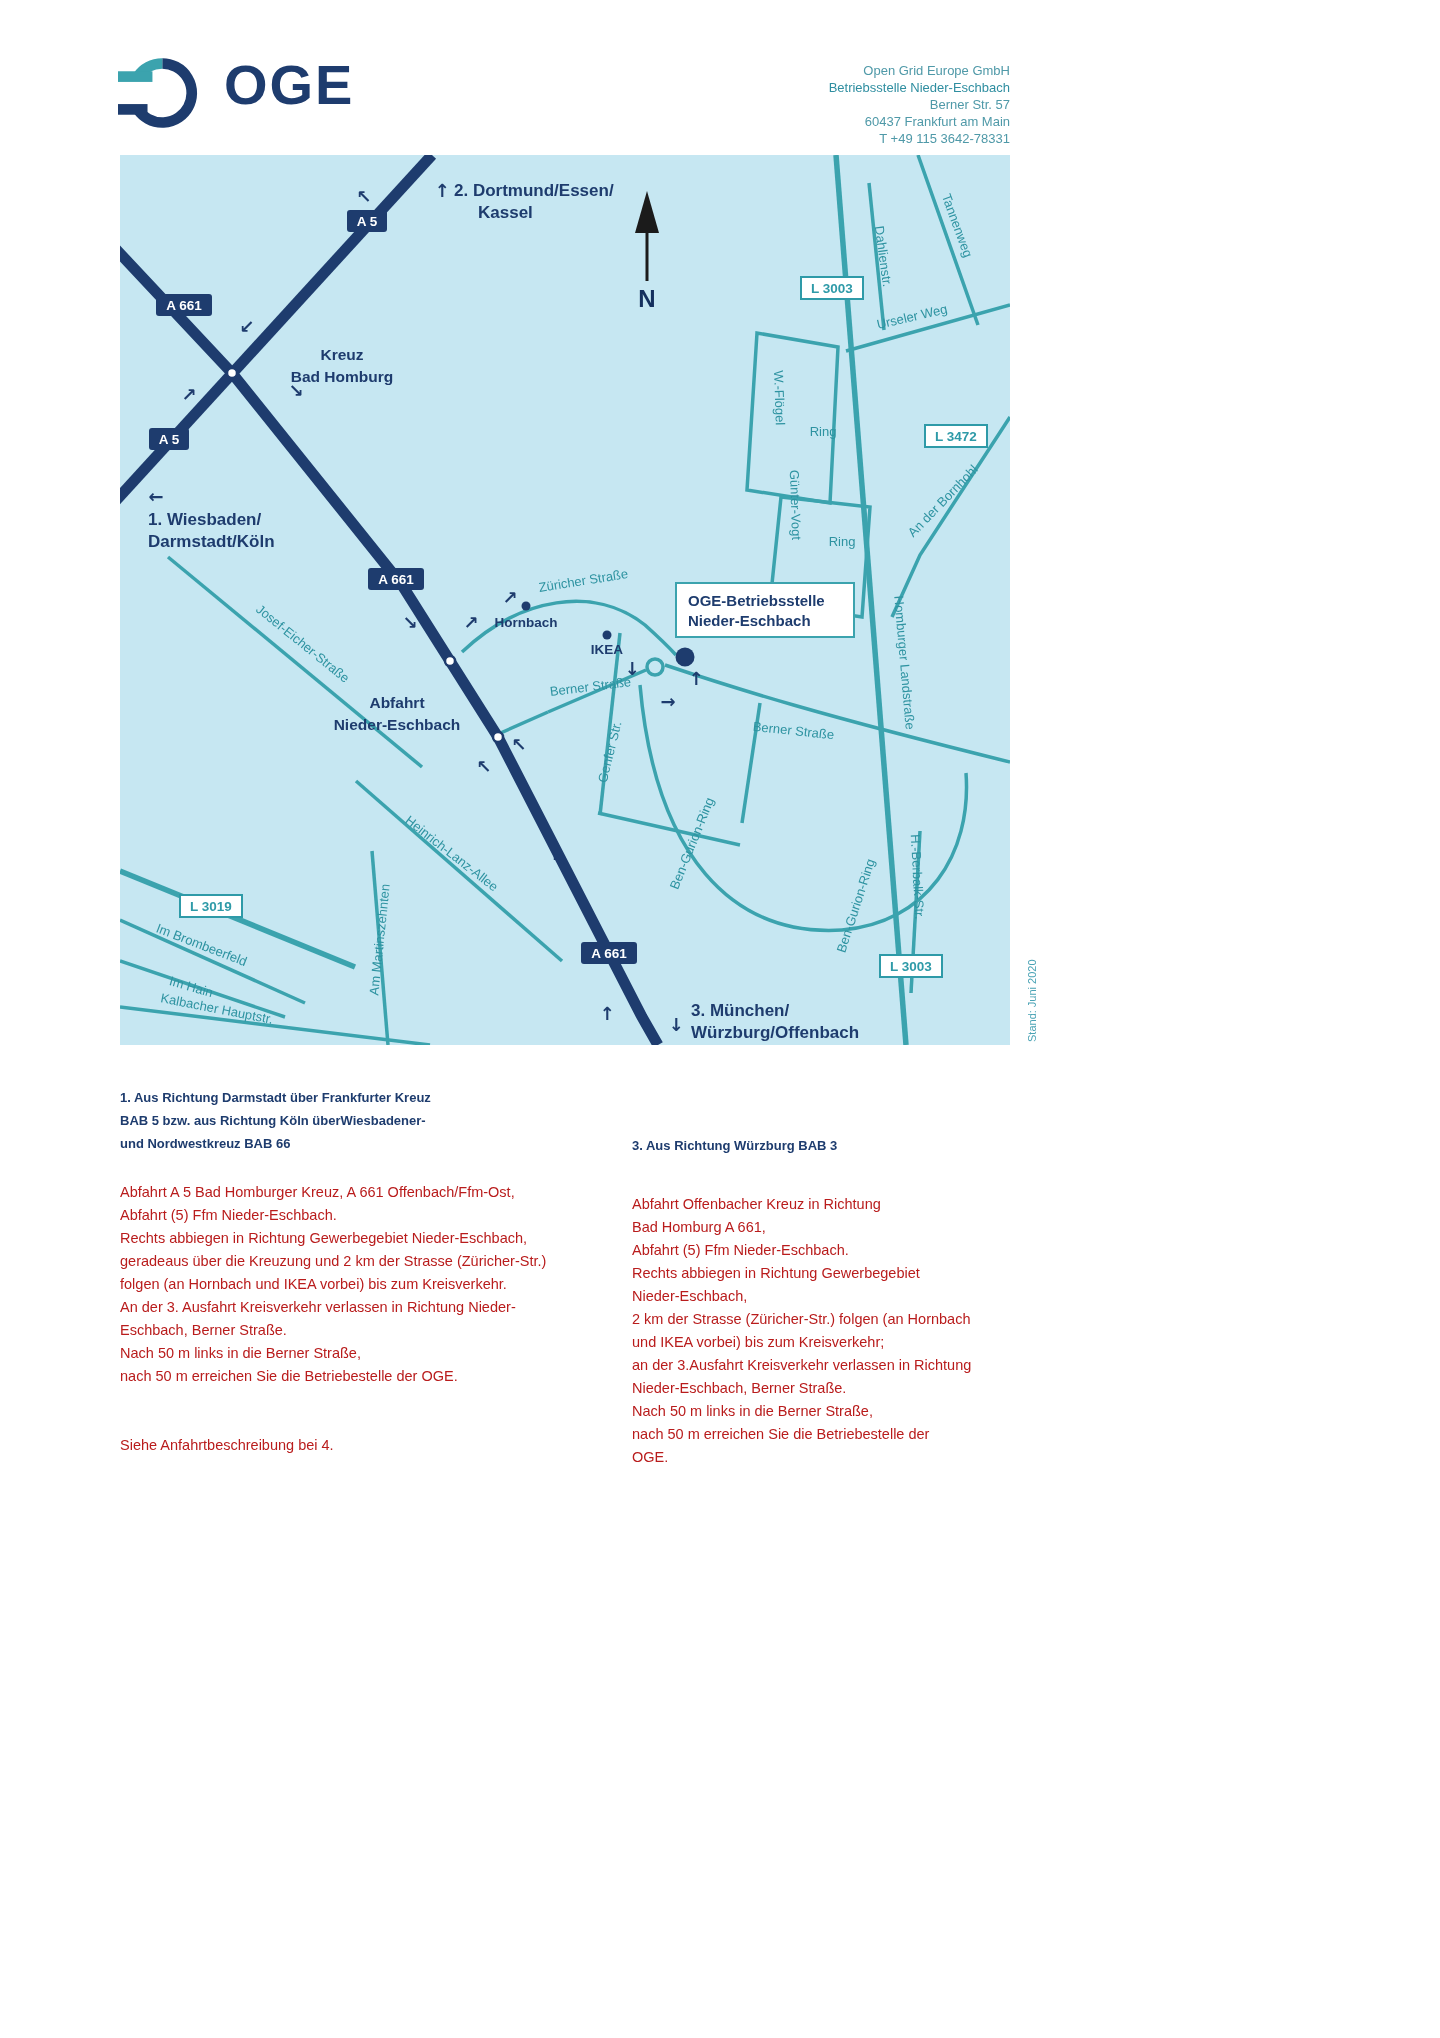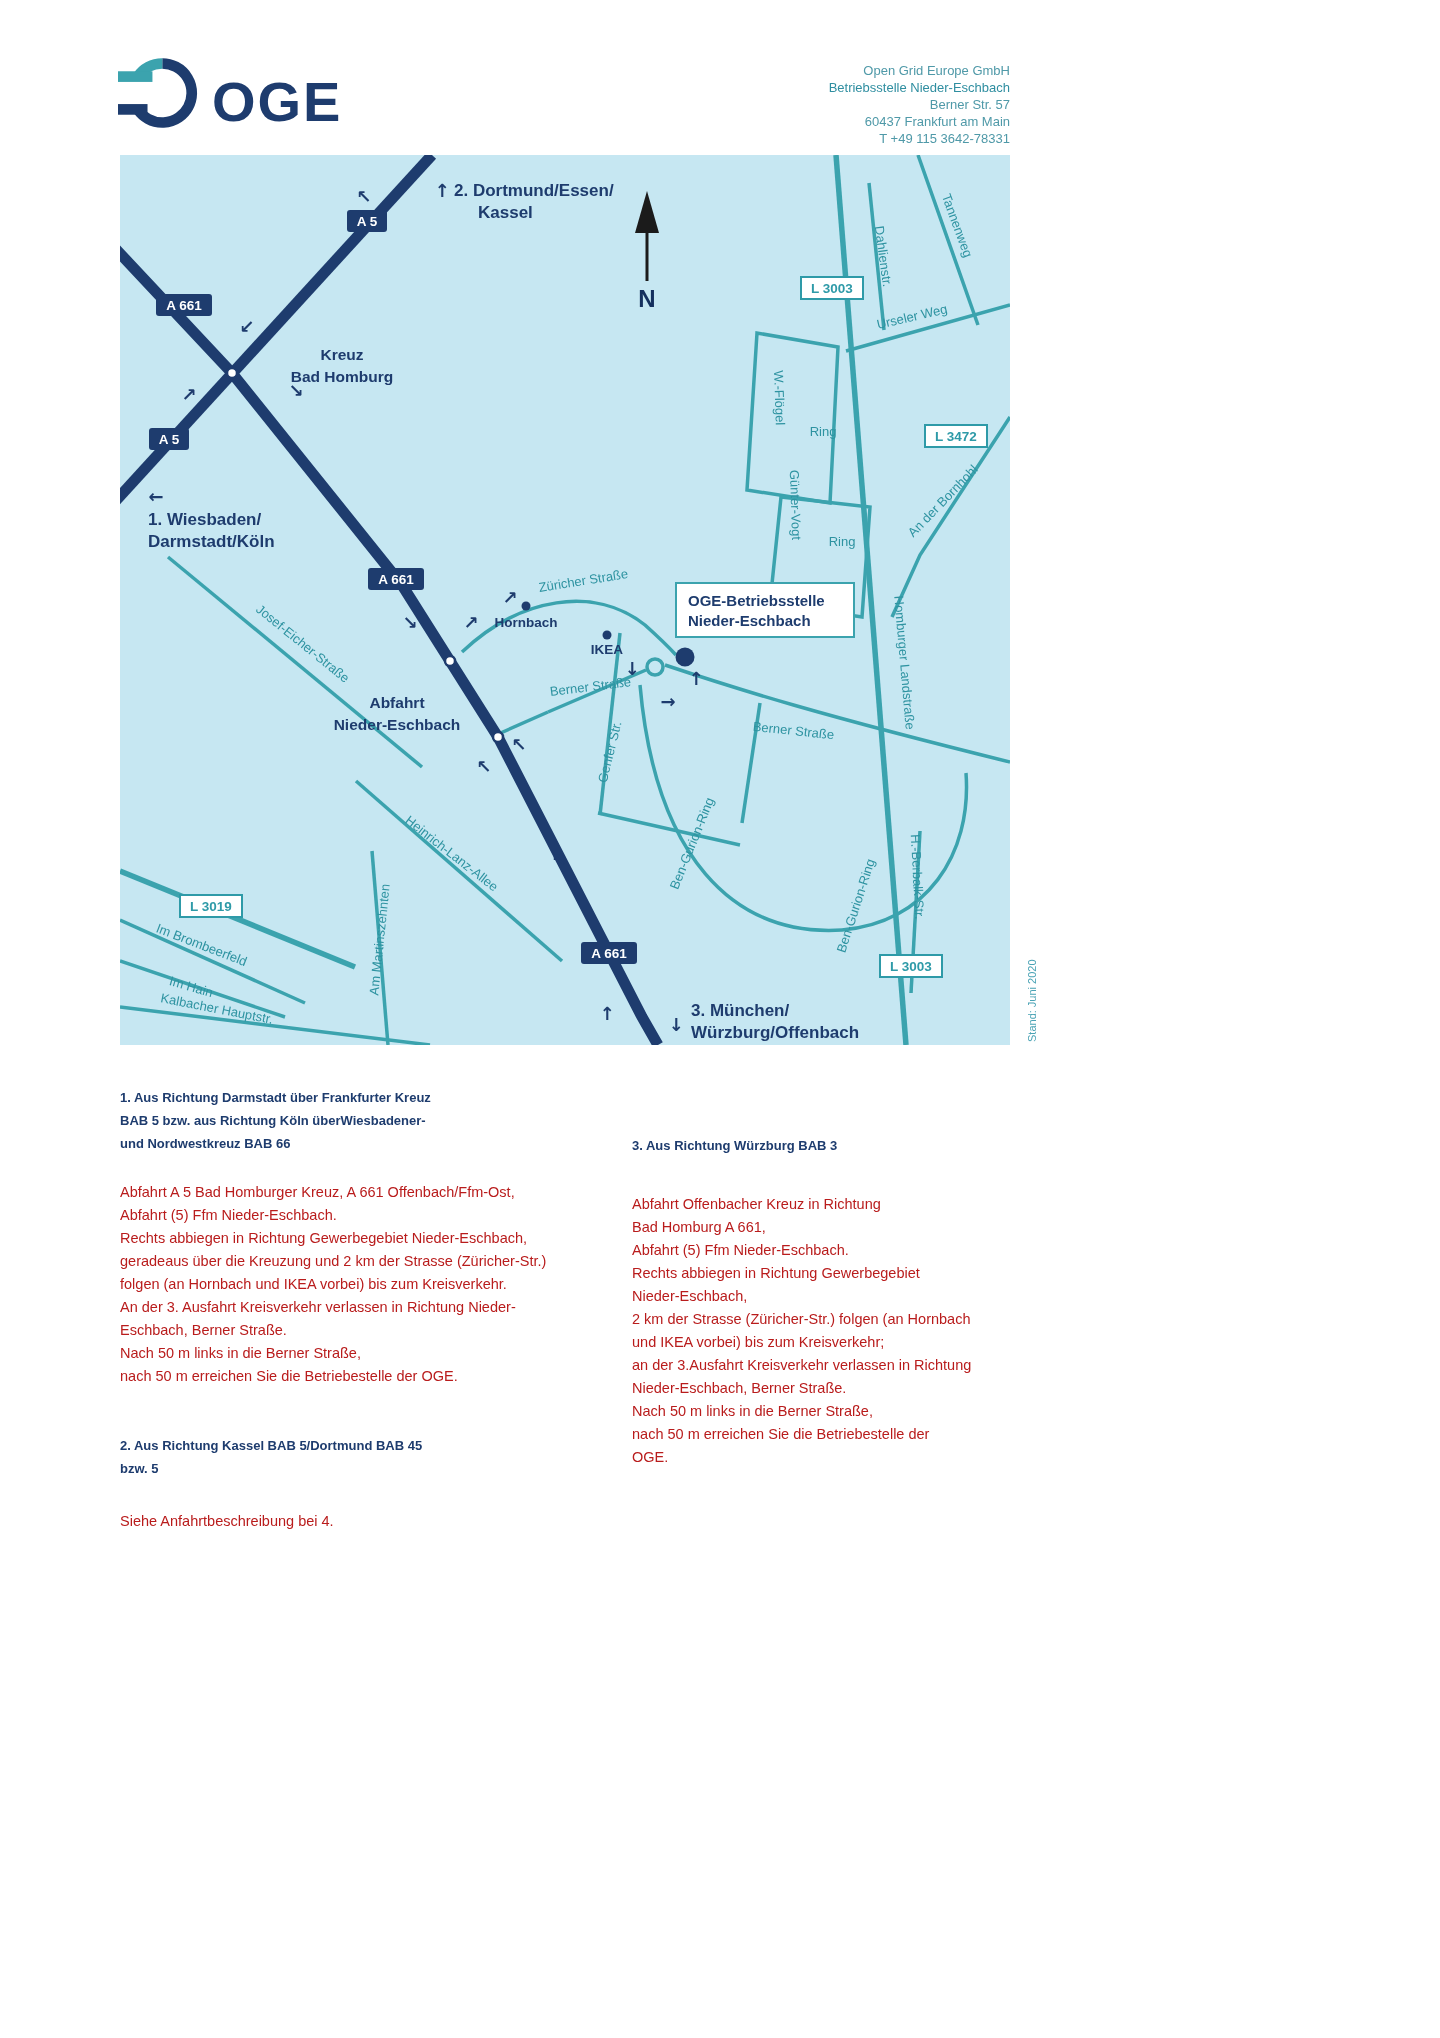--- a/index.html
+++ b/index.html
@@ -1,20 +1,20 @@
 <!DOCTYPE html>
 <html><head>
 <meta charset="utf-8">
 <style>
   * { margin:0; padding:0; box-sizing:border-box; }
   body { background:#ffffff; font-family:"Liberation Sans", sans-serif; }
   .page { position:relative; width:1440px; height:2038px; background:#ffffff; overflow:hidden; margin:0 auto; }
 
   
-  .header-logo { position:absolute; left:118px; top:52px; display:flex; align-items:flex-end; gap:12px; }
+  .header-logo { position:absolute; left:118px; top:52px; display:flex; align-items:flex-start; gap:24px; }
   .logo-mark { width:82px; height:82px; }
   .logo-text { font-size:56px; font-weight:bold; color:#1e3c6e; letter-spacing:2px; }
   .address { position:absolute; top:62px; right:430px; text-align:right; font-size:13px; line-height:17px; color:#4f99a8; }
   .address .addr-bold { font-weight:normal; color:#2f8ea0;text-align:center; }
 
   
   .map-wrap { position:absolute; left:120px; top:155px; width:890px; height:890px; }
   svg text { font-family:"Liberation Sans", sans-serif; }
   .rd-n  { stroke:#1e3c6e; stroke-width:11; fill:none; }
   .rd-t  { stroke:#3ba3ae; stroke-width:3.5; fill:none; }
@@ -223,22 +223,20 @@
 und Nordwestkreuz BAB 66</div>
     <div class="sec-b mb46">Abfahrt A 5 Bad Homburger Kreuz, A 661 Offenbach/Ffm-Ost,
 Abfahrt (5) Ffm Nieder-Eschbach.
 Rechts abbiegen in Richtung Gewerbegebiet Nieder-Eschbach,
 geradeaus über die Kreuzung und 2 km der Strasse (Züricher-Str.)
 folgen (an Hornbach und IKEA vorbei) bis zum Kreisverkehr.
 An der 3. Ausfahrt Kreisverkehr verlassen in Richtung Nieder-
 Eschbach, Berner Straße.
 Nach 50 m links in die Berner Straße,
 nach 50 m erreichen Sie die Betriebestelle der OGE.</div>
-    <div class="sec-h mb30">2. Aus Richtung Kassel BAB 5/Dortmund BAB 45
-bzw. 5</div>
     <div class="sec-b">Siehe Anfahrtbeschreibung bei 4.</div>
   </div>
   <div class="col2">
     <div class="sec-h mb36">3. Aus Richtung Würzburg BAB 3</div>
     <div class="sec-b">Abfahrt Offenbacher Kreuz in Richtung
 Bad Homburg A 661,
 Abfahrt (5) Ffm Nieder-Eschbach.
 Rechts abbiegen in Richtung Gewerbegebiet
 Nieder-Eschbach,
 2 km der Strasse (Züricher-Str.) folgen (an Hornbach

